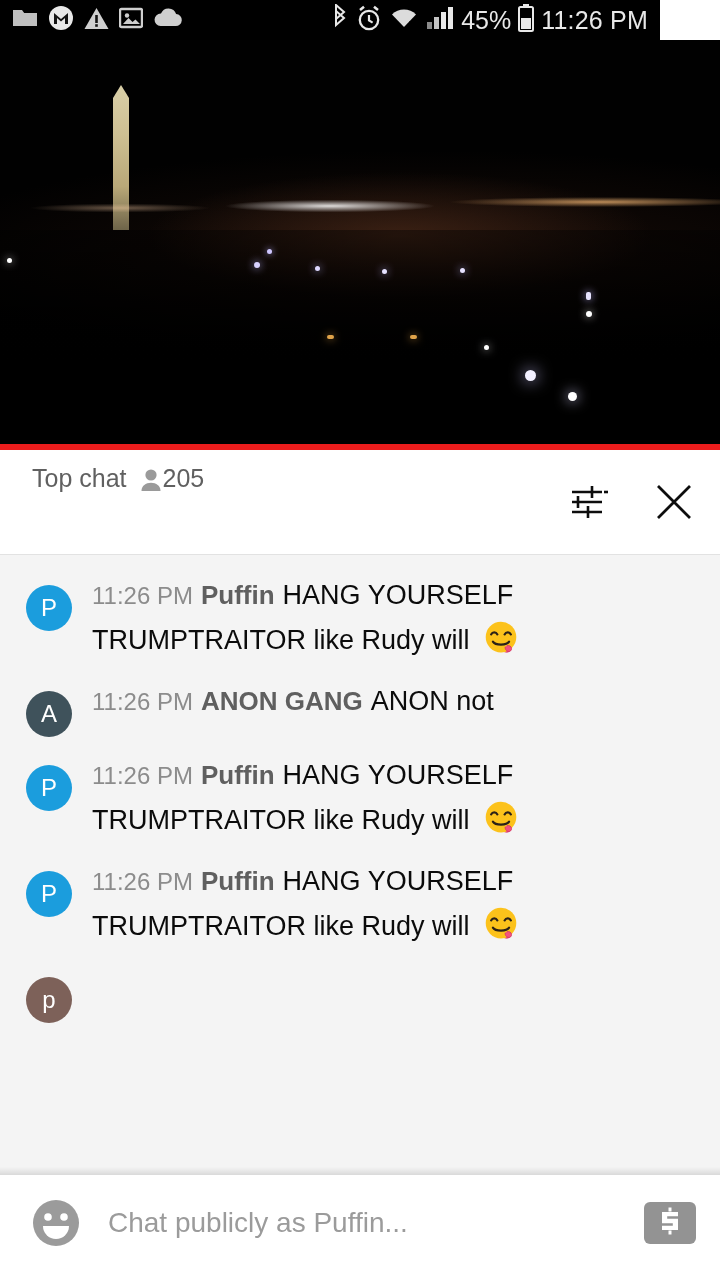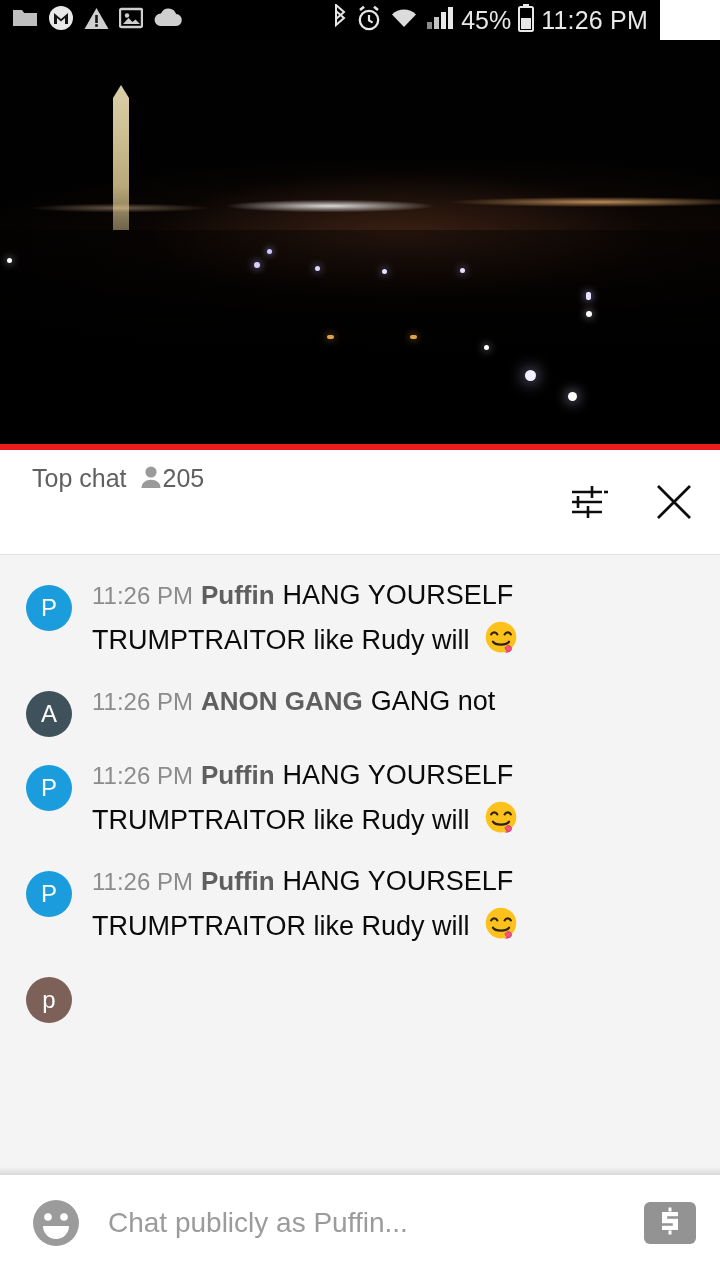--- a/index.html
+++ b/index.html
@@ -68,21 +68,21 @@
   
   .chat-header {
     position: relative;
     width: 720px; height: 105px;
     background: #fff;
     padding: 14px 22px 0 32px;
     display: flex; align-items: flex-start;
   }
   .ch-texts { display: flex; flex-direction: column; gap: 4px; }
   .ch-title { font-size: 31px; color: #0d0d0d; font-weight: 400; line-height: 38px; }
-  .ch-sub { display: flex; align-items: flex-start; }
+  .ch-sub { display: flex; align-items: flex-end; }
   .ch-topchat { font-size: 25px; color: #606060; }
   .ch-count { font-size: 25px; color: #606060; }
   .ch-actions { margin-left: auto; display: flex; align-items: center; gap: 36px; padding-top: 14px; }
   .ch-btn { width: 48px; height: 48px; display: flex; align-items: center; justify-content: center; cursor: pointer; }
   .divider-line { position: absolute; left: 0; bottom: 0; width: 720px; height: 1px; background: #e2e2e2; }
 
   
   .chat-list {
     position: relative;
     width: 720px; height: 620px;
@@ -292,21 +292,21 @@
               <path d="M9 16c1.6-3 5.4-3 7 0" fill="none" stroke="#2b2118" stroke-width="2.4" stroke-linecap="round"></path>
               <path d="M24 16c1.6-3 5.4-3 7 0" fill="none" stroke="#2b2118" stroke-width="2.4" stroke-linecap="round"></path>
               <path d="M11 24c2.6 4.4 15.4 4.4 18 0" fill="none" stroke="#2b2118" stroke-width="2.4" stroke-linecap="round"></path>
               <path d="M26.5 28.5c2.6-.6 5 .7 5.2 3.1.2 2.3-1.8 3.9-4 3.2-2.3-.7-3.6-3.2-3-5" fill="#f2547d" stroke="#d83a68" stroke-width="1"></path>
             </svg></span></div>
       </div>
       <div class="msg">
         <div class="avatar" style="background: rgb(63, 82, 91);">
           <span>A</span>
         </div>
-        <div class="msg-body"><span class="time">11:26 PM</span><span class="author">ANON GANG</span><span class="text">GANG not</span></div>
+        <div class="msg-body"><span class="time">11:26 PM</span><span class="author">ANON GANG</span><span class="text">ANON not</span></div>
       </div>
       <div class="msg">
         <div class="avatar" style="background: rgb(27, 157, 221);">
           <span>P</span>
         </div>
         <div class="msg-body"><span class="time">11:26 PM</span><span class="author">Puffin</span><span class="text">HANG YOURSELF TRUMPTRAITOR like Rudy will </span><span class="emoji-inline"><svg viewBox="0 0 40 40" width="36" height="36">
               <path d="M24 27c4 0 7 2 7 5s-3 5-6 4.2C22 35.4 21 31 22 28z" fill="#e0407a"></path>
               <circle cx="20" cy="19" r="17" fill="#fcc21b"></circle>
               <path d="M9 16c1.6-3 5.4-3 7 0" fill="none" stroke="#2b2118" stroke-width="2.4" stroke-linecap="round"></path>
               <path d="M24 16c1.6-3 5.4-3 7 0" fill="none" stroke="#2b2118" stroke-width="2.4" stroke-linecap="round"></path>

